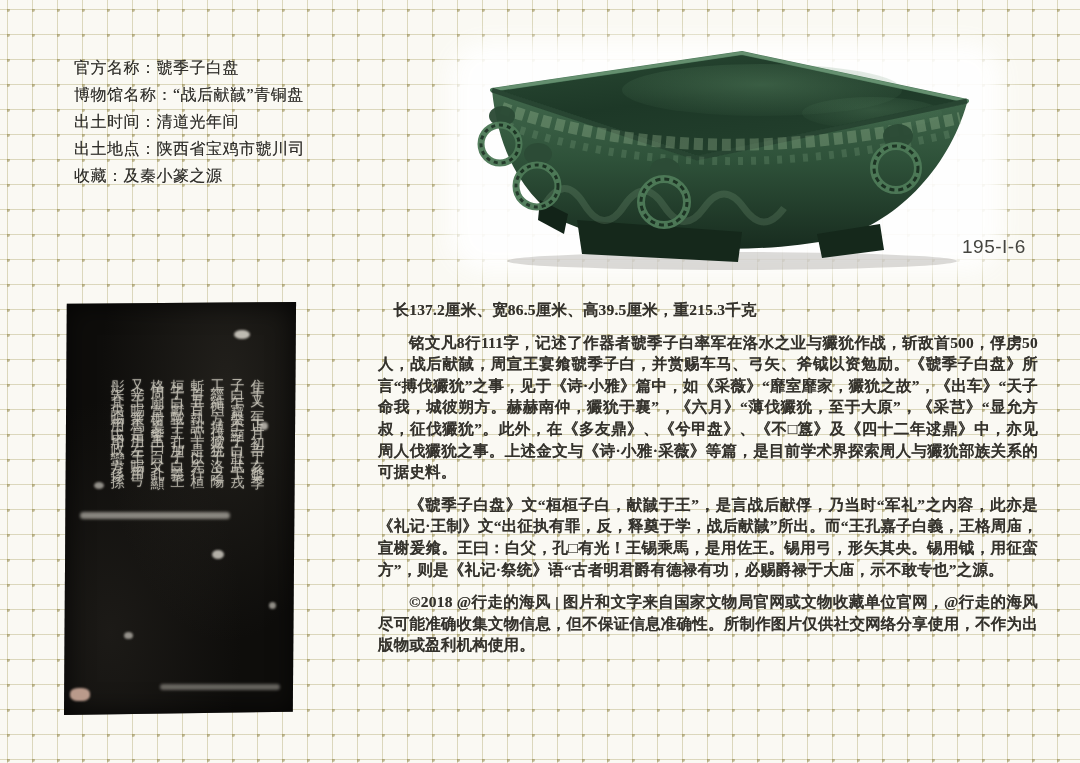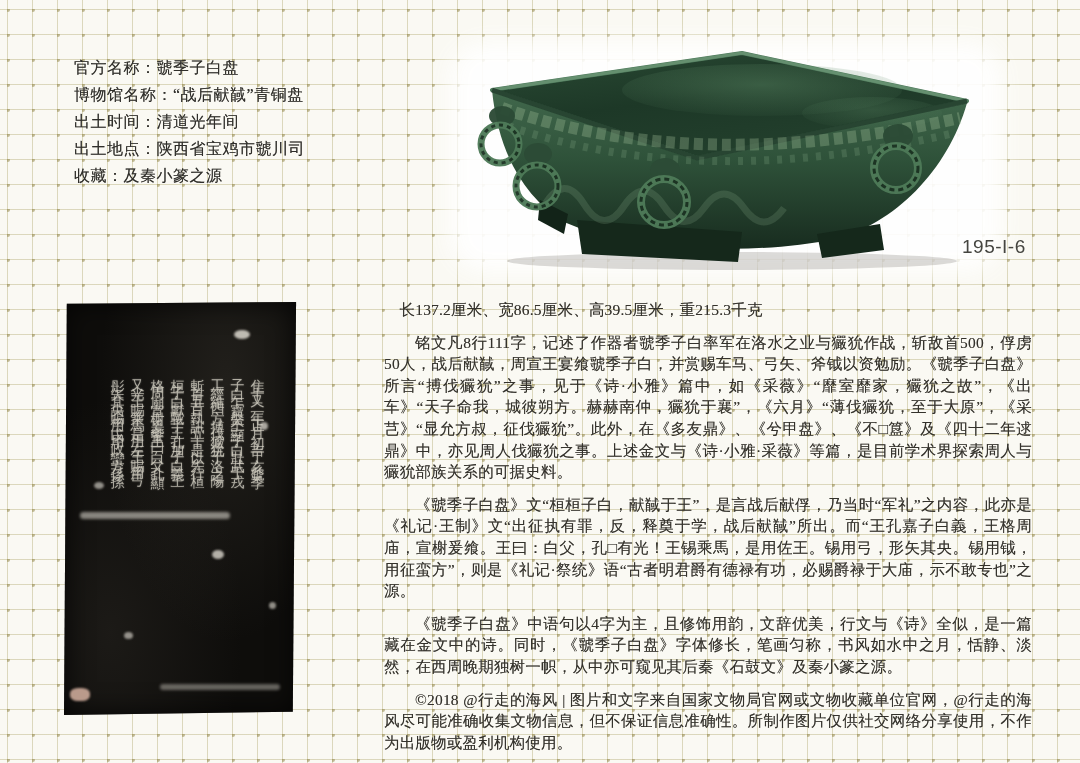--- a/index.html
+++ b/index.html
@@ -70,21 +70,21 @@
   .spk.streak2{left:96px;top:382px;width:120px;height:6px;border-radius:4px;opacity:.4;filter:blur(1.6px);}
   .spk.pink{left:6px;top:386px;width:20px;height:13px;background:#d8b3a2;opacity:.85;border-radius:40%;}
 
   
   .article{
     position:absolute;left:374px;top:299px;width:668px;
     font-size:15.5px;line-height:21.6px;letter-spacing:.2px;
     color:#34322c;text-align:justify;
     text-shadow:0 0 .4px rgba(52,50,44,.5);
   }
-  .article p{margin:0 10px 11px;text-indent:2em;}
+  .article p{margin:0 4px 11px;text-indent:2em;font-weight:bold;}
   .article p.dims{text-indent:1em;}
 </style>
 </head>
 <body>
 
 <div class="page">
 
   <div class="info-block">
     <span class="info-line">官方名称：虢季子白盘</span>
     <span class="info-line">博物馆名称：“战后献馘”青铜盘</span>
@@ -175,17 +175,16 @@
     <div class="spk s6"></div>
     <div class="spk streak"></div>
     <div class="spk streak2"></div>
     <div class="spk pink"></div>
   </div>
 
   <div class="article">
     <p class="dims">长137.2厘米、宽86.5厘米、高39.5厘米，重215.3千克</p>
     <p>铭文凡8行111字，记述了作器者虢季子白率军在洛水之业与玁狁作战，斩敌首500，俘虏50人，战后献馘，周宣王宴飨虢季子白，并赏赐车马、弓矢、斧钺以资勉励。《虢季子白盘》所言“搏伐玁狁”之事，见于《诗·小雅》篇中，如《采薇》“靡室靡家，玁狁之故”，《出车》“天子命我，城彼朔方。赫赫南仲，玁狁于襄”，《六月》“薄伐玁狁，至于大原”，《采芑》“显允方叔，征伐玁狁”。此外，在《多友鼎》、《兮甲盘》、《不□簋》及《四十二年逑鼎》中，亦见周人伐玁狁之事。上述金文与《诗·小雅·采薇》等篇，是目前学术界探索周人与玁狁部族关系的可据史料。</p>
     <p>《虢季子白盘》文“桓桓子白，献馘于王”，是言战后献俘，乃当时“军礼”之内容，此亦是《礼记·王制》文“出征执有罪，反，释奠于学，战后献馘”所出。而“王孔嘉子白義，王格周庙，宣榭爰飨。王曰：白父，孔□有光！王锡乘馬，是用佐王。锡用弓，形矢其央。锡用钺，用征蛮方”，则是《礼记·祭统》语“古者明君爵有德禄有功，必赐爵禄于大庙，示不敢专也”之源。</p>
-    <p>《虢季子白盘》中语句以4字为主，且修饰用韵，文辞优美，行文与《诗》全似，是一篇藏在金文中的诗。同时，《虢季子白盘》字体修长，笔画匀称，书风如水中之月，恬静、淡然，在西周晚期独树一帜，从中亦可窥见其后秦《石鼓文》及秦小篆之源。</p>
     <p>©2018 @行走的海风 | 图片和文字来自国家文物局官网或文物收藏单位官网，@行走的海风尽可能准确收集文物信息，但不保证信息准确性。所制作图片仅供社交网络分享使用，不作为出版物或盈利机构使用。</p>
   </div>
 
 </div>
 
 </body></html>

